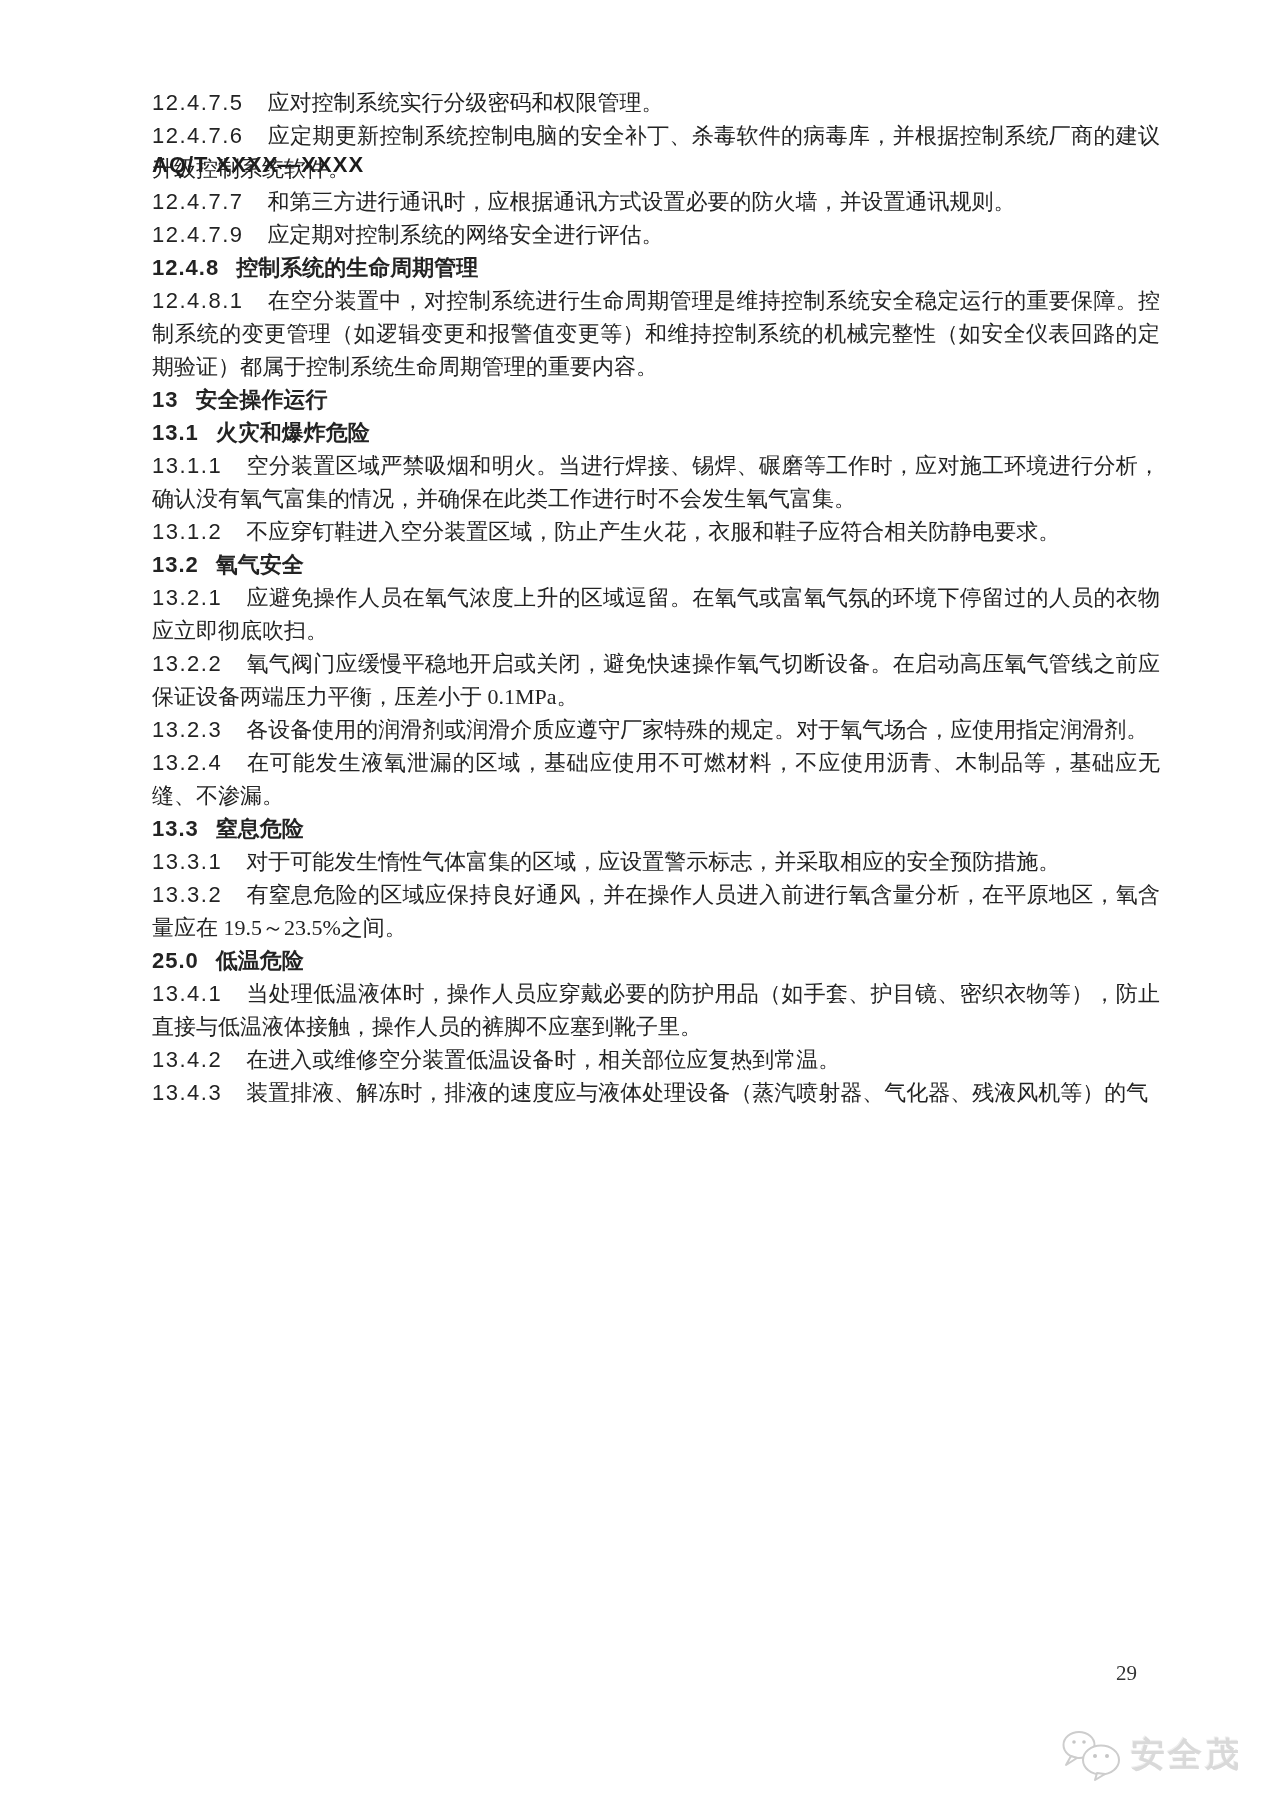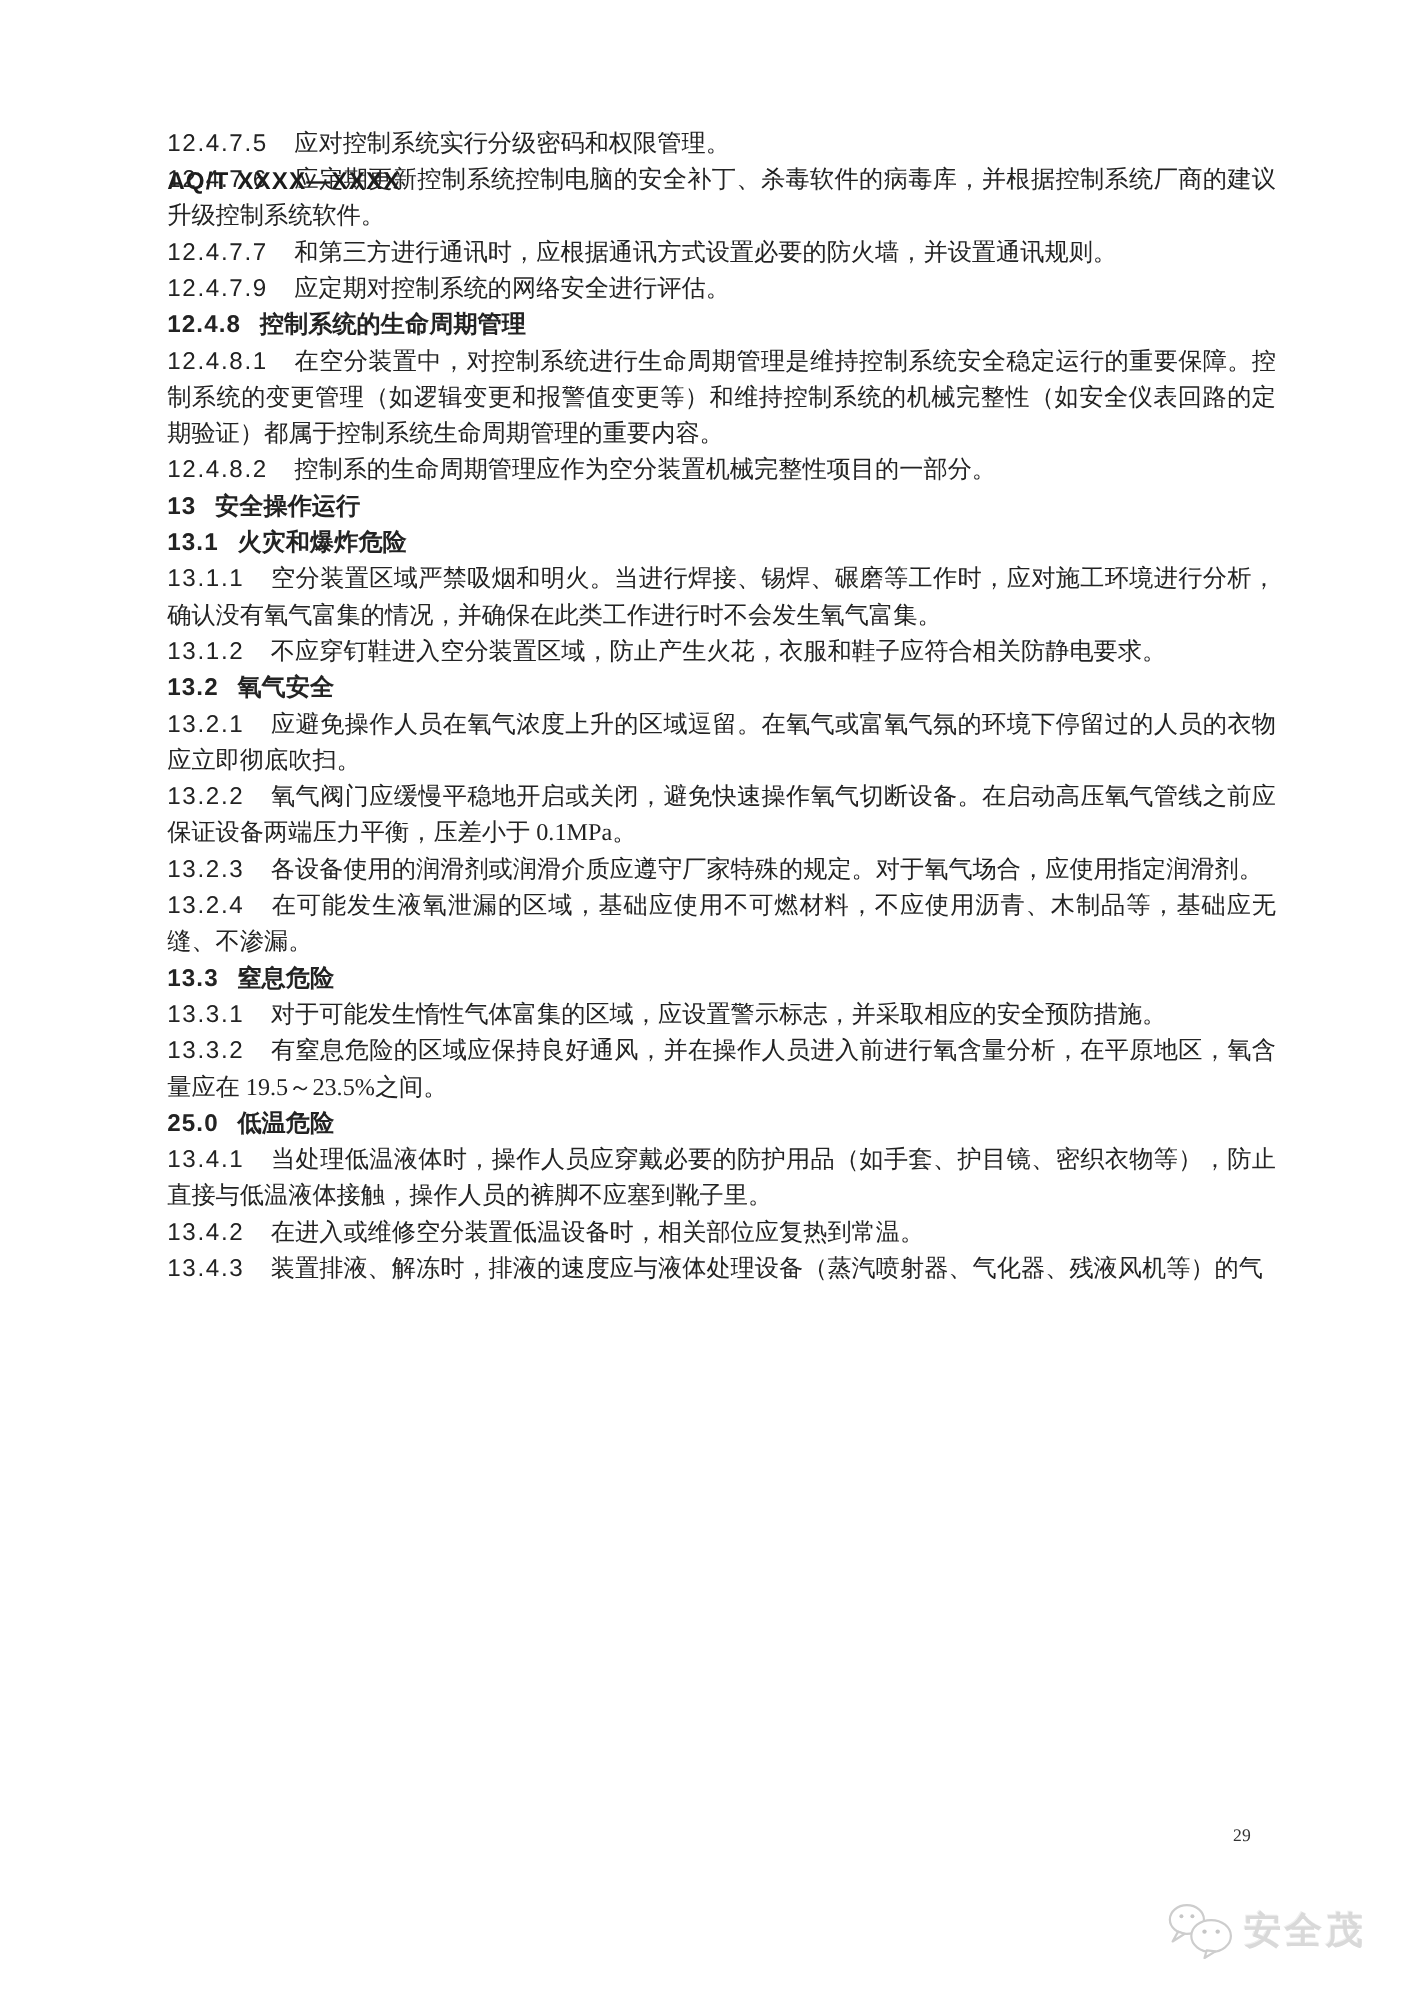--- a/index.html
+++ b/index.html
@@ -31,21 +31,21 @@
     line-height: 26px;
     font-weight: 600;
     letter-spacing: 1px;
     color: #1c1c1c;
   }
   .doc-body {
     position: absolute;
     top: 0;
     left: 152px;
     width: 1008px;
-    padding-top: 113px;
+    padding-top: 86px;
     font-size: 22px;
     line-height: 33px;
     text-align: justify;
     color: #232323;
   }
   .doc-body p { margin: 0; }
   .doc-body p:first-child { margin-top: 0 !important; }
   .clause { margin-top: 6px; }
   .h1-heading {
     margin-top: 36px;
@@ -73,21 +73,21 @@
   }
   .h1-heading .num, .h2-heading .num, .h3-heading .num {
     margin-right: 17px;
     letter-spacing: 1px;
   }
   .page-number {
     position: absolute;
     top: 1661px;
     right: 143px;
     font-family: "Liberation Serif", "DejaVu Serif", serif;
-    font-size: 16px;
+    font-size: 21px;
     color: #333333;
   }
   .watermark {
     position: absolute;
     top: 1729px;
     right: 38px;
     display: flex;
     align-items: center;
     gap: 9px;
     user-select: none;
@@ -112,21 +112,20 @@
     <span>AQ/T XXXX—XXXX</span>
   </div>
 
   <main class="doc-body">
       <p class="clause"><span class="num">12.4.7.5</span><span>应对控制系统实行分级密码和权限管理。</span></p>
       <p class="clause"><span class="num">12.4.7.6</span><span>应定期更新控制系统控制电脑的安全补丁、杀毒软件的病毒库，并根据控制系统厂商的建议升级控制系统软件。</span></p>
       <p class="clause"><span class="num">12.4.7.7</span><span>和第三方进行通讯时，应根据通讯方式设置必要的防火墙，并设置通讯规则。</span></p>
       <p class="clause"><span class="num">12.4.7.9</span><span>应定期对控制系统的网络安全进行评估。</span></p>
       <p class="h3-heading"><span class="num">12.4.8</span><span>控制系统的生命周期管理</span></p>
       <p class="clause"><span class="num">12.4.8.1</span><span>在空分装置中，对控制系统进行生命周期管理是维持控制系统安全稳定运行的重要保障。控制系统的变更管理（如逻辑变更和报警值变更等）和维持控制系统的机械完整性（如安全仪表回路的定期验证）都属于控制系统生命周期管理的重要内容。</span></p>
-      <p class="clause"><span class="num">12.4.8.2</span><span>控制系的生命周期管理应作为空分装置机械完整性项目的一部分。</span></p>
       <p class="h1-heading"><span class="num">13</span><span>安全操作运行</span></p>
       <p class="h2-heading"><span class="num">13.1</span><span>火灾和爆炸危险</span></p>
       <p class="clause"><span class="num">13.1.1</span><span>空分装置区域严禁吸烟和明火。当进行焊接、锡焊、碾磨等工作时，应对施工环境进行分析，确认没有氧气富集的情况，并确保在此类工作进行时不会发生氧气富集。</span></p>
       <p class="clause"><span class="num">13.1.2</span><span>不应穿钉鞋进入空分装置区域，防止产生火花，衣服和鞋子应符合相关防静电要求。</span></p>
       <p class="h2-heading"><span class="num">13.2</span><span>氧气安全</span></p>
       <p class="clause"><span class="num">13.2.1</span><span>应避免操作人员在氧气浓度上升的区域逗留。在氧气或富氧气氛的环境下停留过的人员的衣物应立即彻底吹扫。</span></p>
       <p class="clause"><span class="num">13.2.2</span><span>氧气阀门应缓慢平稳地开启或关闭，避免快速操作氧气切断设备。在启动高压氧气管线之前应保证设备两端压力平衡，压差小于 0.1MPa。</span></p>
       <p class="clause"><span class="num">13.2.3</span><span>各设备使用的润滑剂或润滑介质应遵守厂家特殊的规定。对于氧气场合，应使用指定润滑剂。</span></p>
       <p class="clause"><span class="num">13.2.4</span><span>在可能发生液氧泄漏的区域，基础应使用不可燃材料，不应使用沥青、木制品等，基础应无缝、不渗漏。</span></p>
       <p class="h2-heading"><span class="num">13.3</span><span>窒息危险</span></p>

